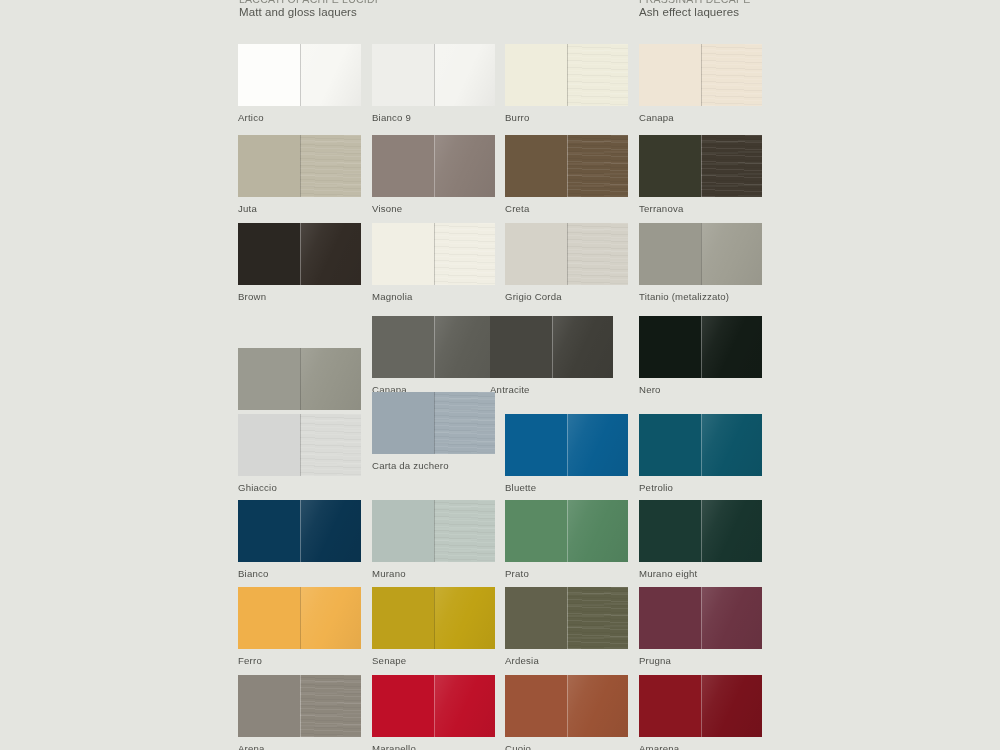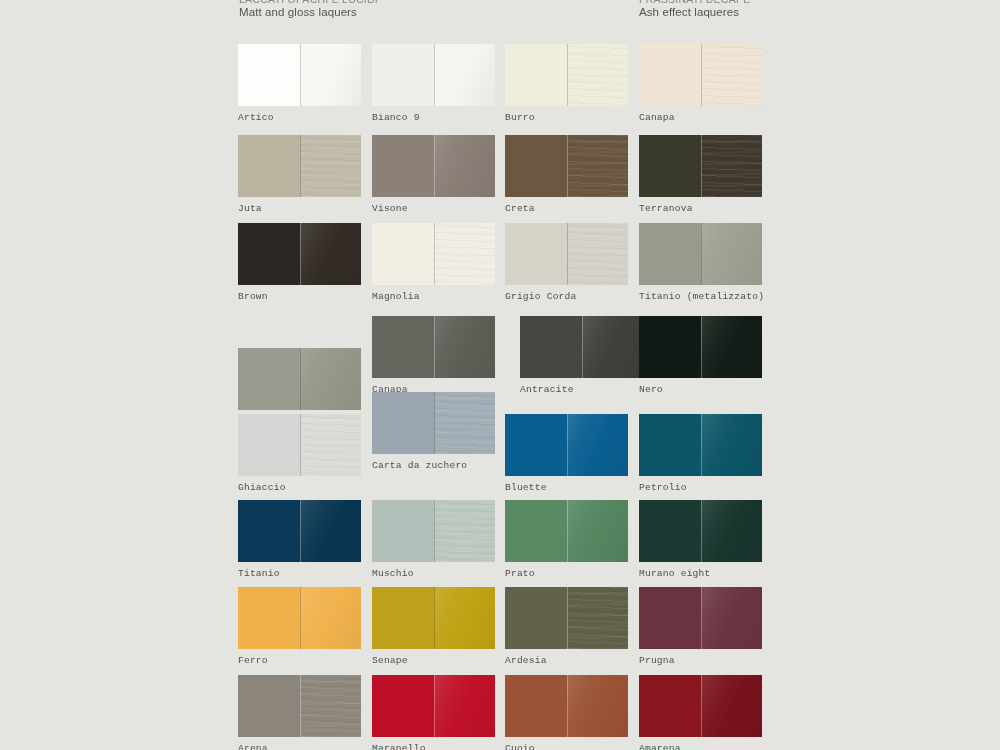--- a/index.html
+++ b/index.html
@@ -117,21 +117,20 @@
     background: rgba(0,0,0,.18);
   }
 
   .swatch-label {
     margin-top: 6px;
     font-size: 9.6px;
     line-height: 11px;
     color: #4e4f4a;
     letter-spacing: .2px;
     white-space: nowrap;
-    font-family: Liberation Mono, monospace;
   }
 </style>
 </head>
 <body>
 
 <div id="sheet">
 
   <div class="col-header" id="header-matt">
     <span class="hdr-it">LACCATI OPACHI E LUCIDI</span>
     <span class="hdr-en">Matt and gloss laquers</span>
@@ -248,21 +247,21 @@
         <div class="swatch-label">Ardesia</div>
       </div>
       <div class="swatch-cell" style="left: 372px; top: 316px;">
         <div class="swatch" style="width: 123px; height: 62px;">
           <div class="half left finish-matt" style="background: rgb(102, 102, 95);"></div>
           <div class="half right finish-gloss" style="background: rgb(94, 94, 87);"></div>
           <div class="divider"></div>
         </div>
         <div class="swatch-label">Canapa</div>
       </div>
-      <div class="swatch-cell" style="left: 520px; top: 316px;">
+      <div class="swatch-cell" style="left: 490px; top: 316px;">
         <div class="swatch" style="width: 123px; height: 62px;">
           <div class="half left finish-matt" style="background: rgb(71, 70, 64);"></div>
           <div class="half right finish-gloss" style="background: rgb(64, 63, 57);"></div>
           <div class="divider"></div>
         </div>
         <div class="swatch-label">Antracite</div>
       </div>
       <div class="swatch-cell" style="left: 639px; top: 316px;">
         <div class="swatch" style="width: 123px; height: 62px;">
           <div class="half left finish-matt" style="background: rgb(17, 26, 20);"></div>
@@ -302,29 +301,29 @@
           <div class="divider"></div>
         </div>
         <div class="swatch-label">Petrolio</div>
       </div>
       <div class="swatch-cell" style="left: 238px; top: 500px;">
         <div class="swatch" style="width: 123px; height: 62px;">
           <div class="half left finish-matt" style="background: rgb(10, 58, 88);"></div>
           <div class="half right finish-gloss" style="background: rgb(10, 53, 81);"></div>
           <div class="divider"></div>
         </div>
-        <div class="swatch-label">Titanio</div>
+        <div class="swatch-label">Bianco</div>
       </div>
       <div class="swatch-cell" style="left: 372px; top: 500px;">
         <div class="swatch" style="width: 123px; height: 62px;">
           <div class="half left finish-matt" style="background: rgb(179, 192, 186);"></div>
           <div class="half right finish-ash" style="background: rgb(189, 200, 193);"></div>
           <div class="divider dark"></div>
         </div>
-        <div class="swatch-label">Muschio</div>
+        <div class="swatch-label">Murano</div>
       </div>
       <div class="swatch-cell" style="left: 505px; top: 500px;">
         <div class="swatch" style="width: 123px; height: 62px;">
           <div class="half left finish-matt" style="background: rgb(90, 138, 99);"></div>
           <div class="half right finish-gloss" style="background: rgb(84, 134, 96);"></div>
           <div class="divider"></div>
         </div>
         <div class="swatch-label">Prato</div>
       </div>
       <div class="swatch-cell" style="left: 639px; top: 500px;">

